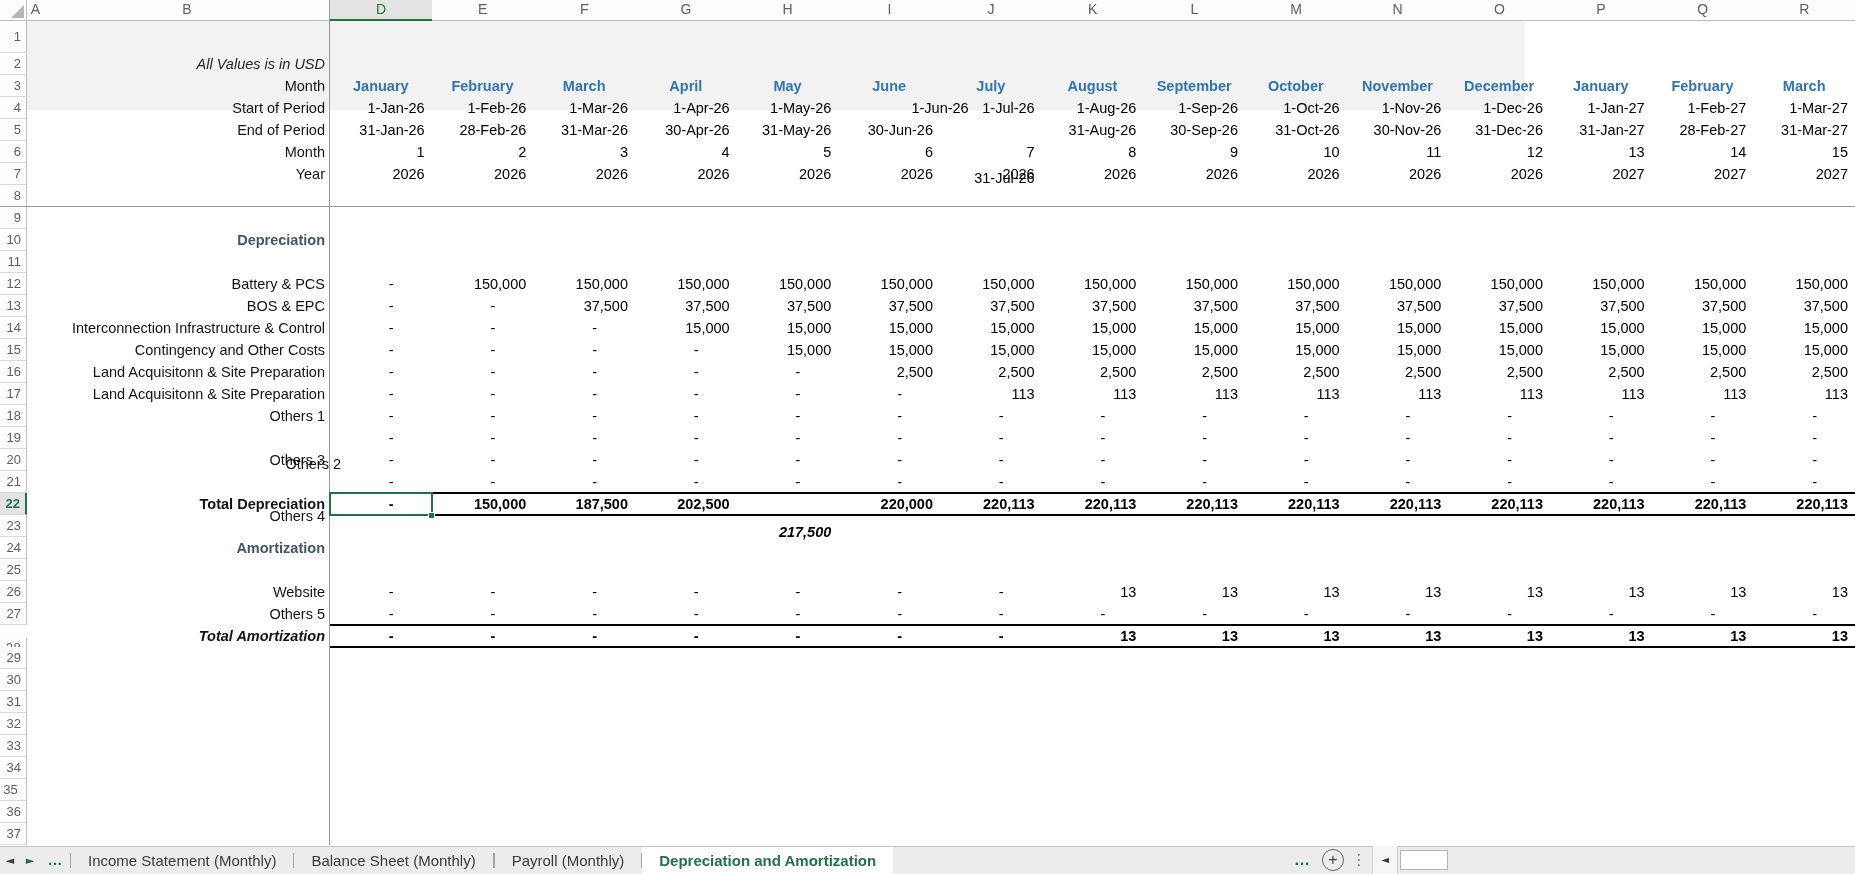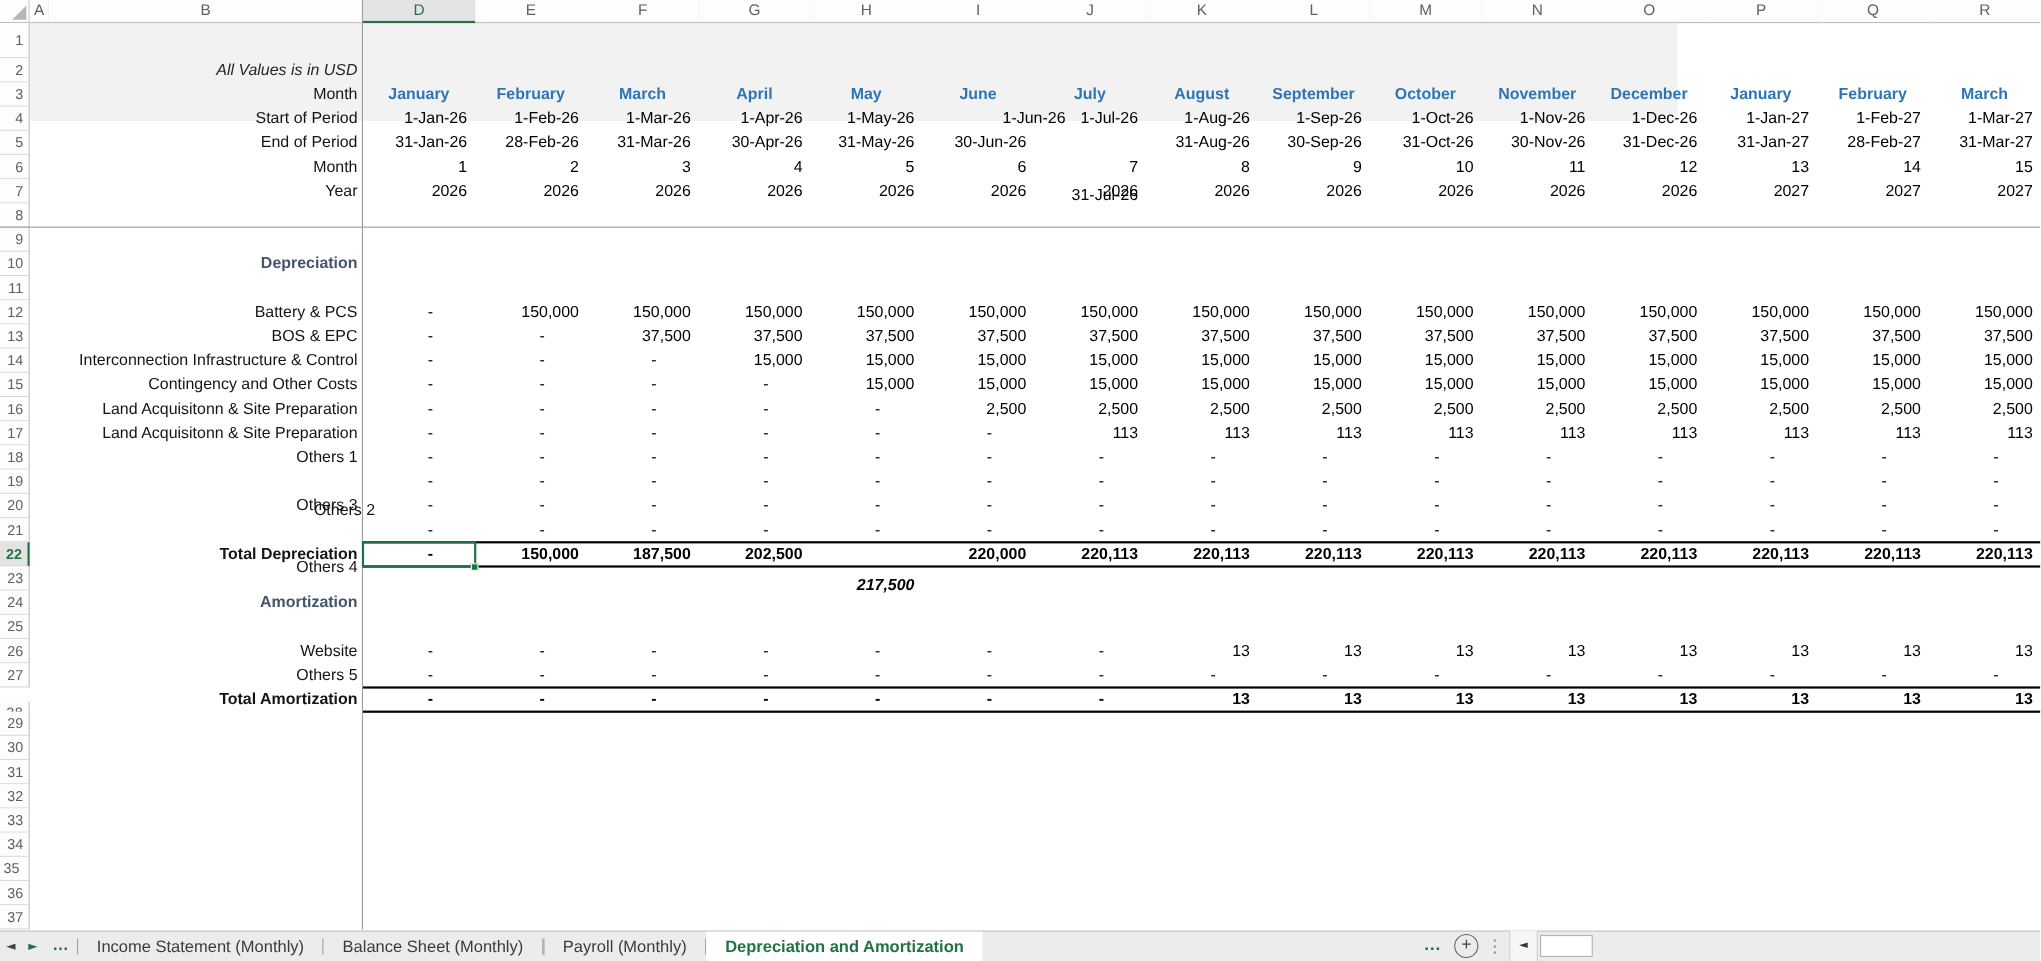--- a/index.html
+++ b/index.html
@@ -408,21 +408,21 @@
       <div class="cell dash" style="left: 838.333px; width: 101.667px; top: 603px; height: 22px; line-height: 22px;">-</div>
       <div class="cell dash" style="left: 940px; width: 101.667px; top: 603px; height: 22px; line-height: 22px;">-</div>
       <div class="cell dash" style="left: 1041.67px; width: 101.667px; top: 603px; height: 22px; line-height: 22px;">-</div>
       <div class="cell dash" style="left: 1143.33px; width: 101.667px; top: 603px; height: 22px; line-height: 22px;">-</div>
       <div class="cell dash" style="left: 1245px; width: 101.667px; top: 603px; height: 22px; line-height: 22px;">-</div>
       <div class="cell dash" style="left: 1346.67px; width: 101.667px; top: 603px; height: 22px; line-height: 22px;">-</div>
       <div class="cell dash" style="left: 1448.33px; width: 101.667px; top: 603px; height: 22px; line-height: 22px;">-</div>
       <div class="cell dash" style="left: 1550px; width: 101.667px; top: 603px; height: 22px; line-height: 22px;">-</div>
       <div class="cell dash" style="left: 1651.67px; width: 101.667px; top: 603px; height: 22px; line-height: 22px;">-</div>
       <div class="cell dash" style="left: 1753.33px; width: 101.667px; top: 603px; height: 22px; line-height: 22px;">-</div>
-      <div class="cell blabel bold" style="left: 44px; width: 286px; top: 625px; height: 22px; line-height: 22px;">Total Amortization</div>
+      <div class="cell blabel bold" style="left: 44px; width: 286px; top: 625px; height: 22px; line-height: 22px; font-style: italic;">Total Amortization</div>
       <div class="cell dash bold" style="left: 330px; width: 101.667px; top: 625px; height: 22px; line-height: 22px;">-</div>
       <div class="cell dash bold" style="left: 431.667px; width: 101.667px; top: 625px; height: 22px; line-height: 22px;">-</div>
       <div class="cell dash bold" style="left: 533.333px; width: 101.667px; top: 625px; height: 22px; line-height: 22px;">-</div>
       <div class="cell dash bold" style="left: 635px; width: 101.667px; top: 625px; height: 22px; line-height: 22px;">-</div>
       <div class="cell dash bold" style="left: 736.667px; width: 101.667px; top: 625px; height: 22px; line-height: 22px;">-</div>
       <div class="cell dash bold" style="left: 838.333px; width: 101.667px; top: 625px; height: 22px; line-height: 22px;">-</div>
       <div class="cell dash bold" style="left: 940px; width: 101.667px; top: 625px; height: 22px; line-height: 22px;">-</div>
       <div class="cell num bold" style="left: 1041.67px; width: 101.667px; top: 625px; height: 22px; line-height: 22px;">13</div>
       <div class="cell num bold" style="left: 1143.33px; width: 101.667px; top: 625px; height: 22px; line-height: 22px;">13</div>
       <div class="cell num bold" style="left: 1245px; width: 101.667px; top: 625px; height: 22px; line-height: 22px;">13</div>

